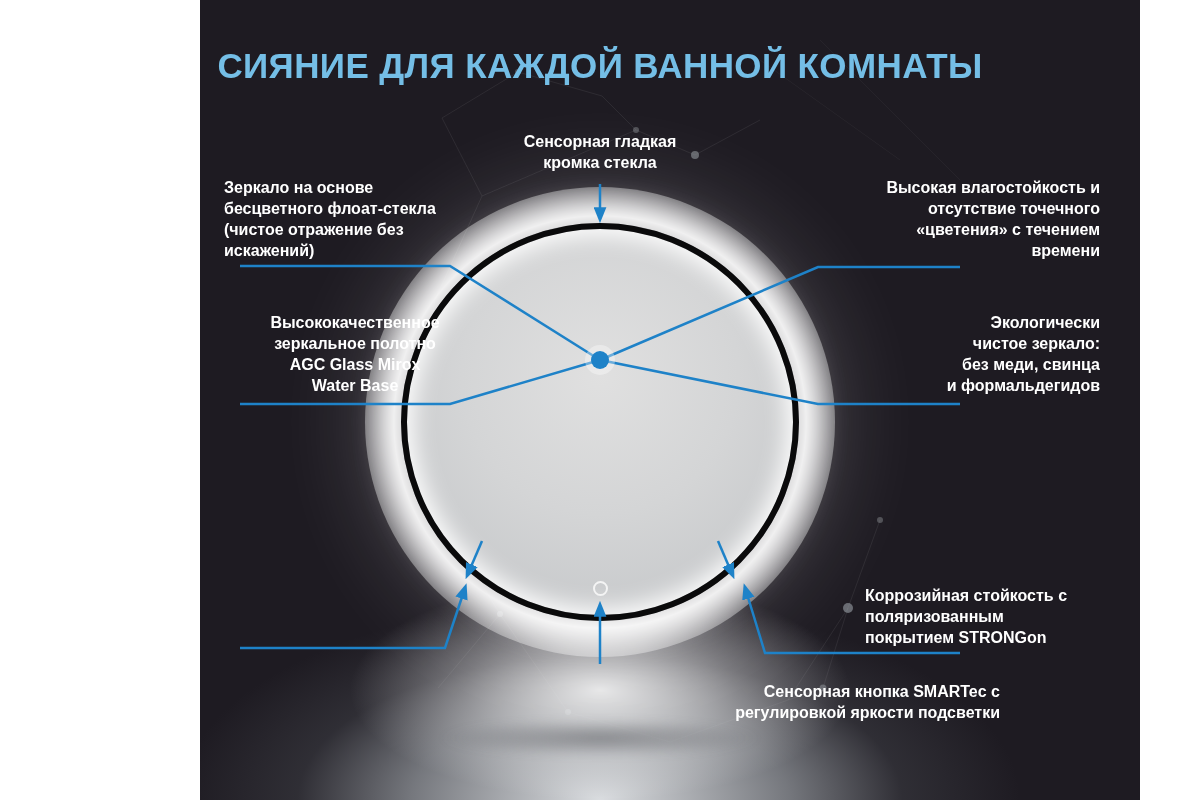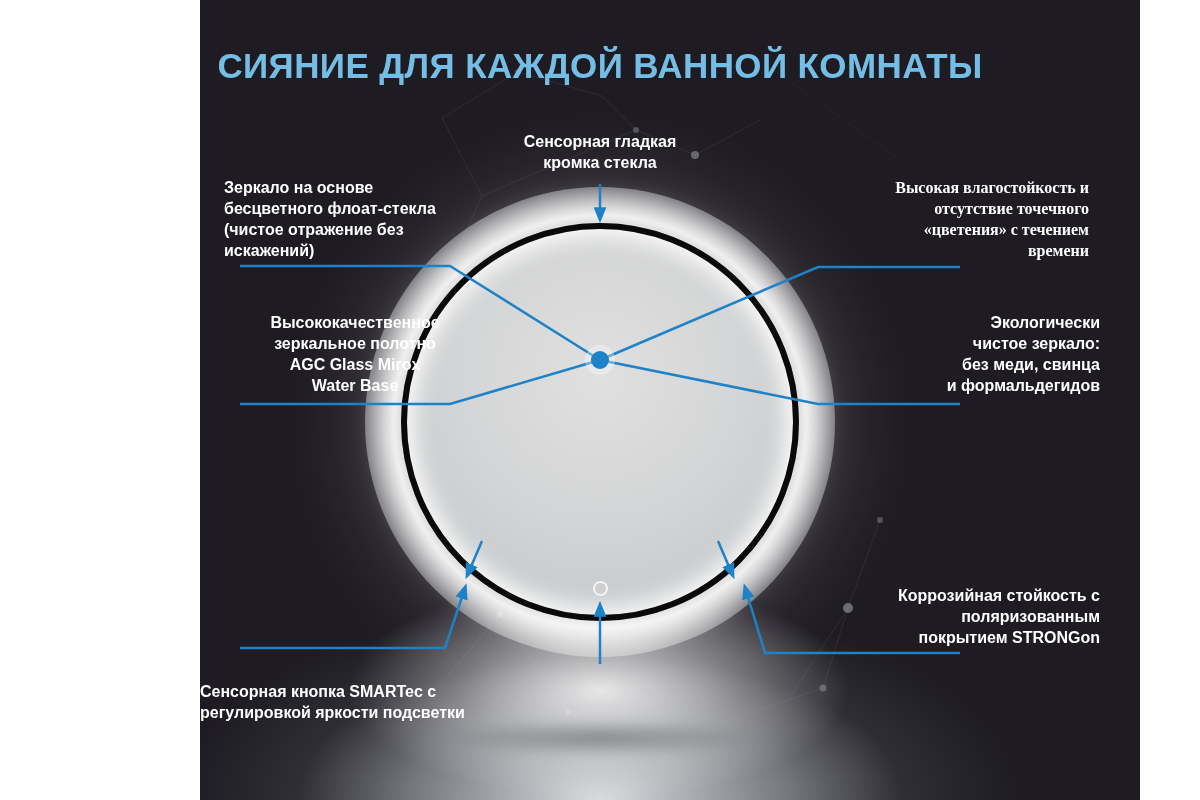--- a/index.html
+++ b/index.html
@@ -49,26 +49,26 @@
   .page-title{
     position:absolute;left:0;top:46px;width:800px;text-align:center;
     color:var(--title-blue,#74bee6);font-size:35px;font-weight:800;letter-spacing:0.4px;
   }
   .callout{
     position:absolute;color:var(--label-text,#ffffff);
     font-size:16px;font-weight:700;line-height:21px;white-space:pre-line;
   }
   .c-top-center{left:0;top:131px;width:800px;text-align:center;}
   .c-top-left{left:24px;top:177px;width:230px;text-align:left;}
-  .c-top-right{right:51px;top:177px;width:235px;text-align:right;font-family:Liberation Serif, serif;}
+  .c-top-right{right:40px;top:177px;width:235px;text-align:right;}
   .c-mid-left{left:40px;top:312px;width:230px;text-align:center;}
   .c-mid-right{right:40px;top:312px;width:230px;text-align:right;}
   .c-bottom-left{left:40px;top:597px;width:230px;text-align:left;}
-  .c-bottom-right{right:40px;top:585px;width:235px;text-align:right;}
-  .c-bottom-center{left:0;top:681px;width:800px;text-align:left;}
+  .c-bottom-right{right:40px;top:585px;width:235px;}
+  .c-bottom-center{left:0;top:681px;width:800px;text-align:right;}
 </style>
 </head>
 <body>
 
 <div class="panel">
 
   <svg class="mesh" viewBox="0 0 800 800">
     <line x1="242" y1="118" x2="318" y2="72"></line>
     <line x1="318" y1="72" x2="402" y2="96"></line>
     <line x1="402" y1="96" x2="436" y2="130"></line>

